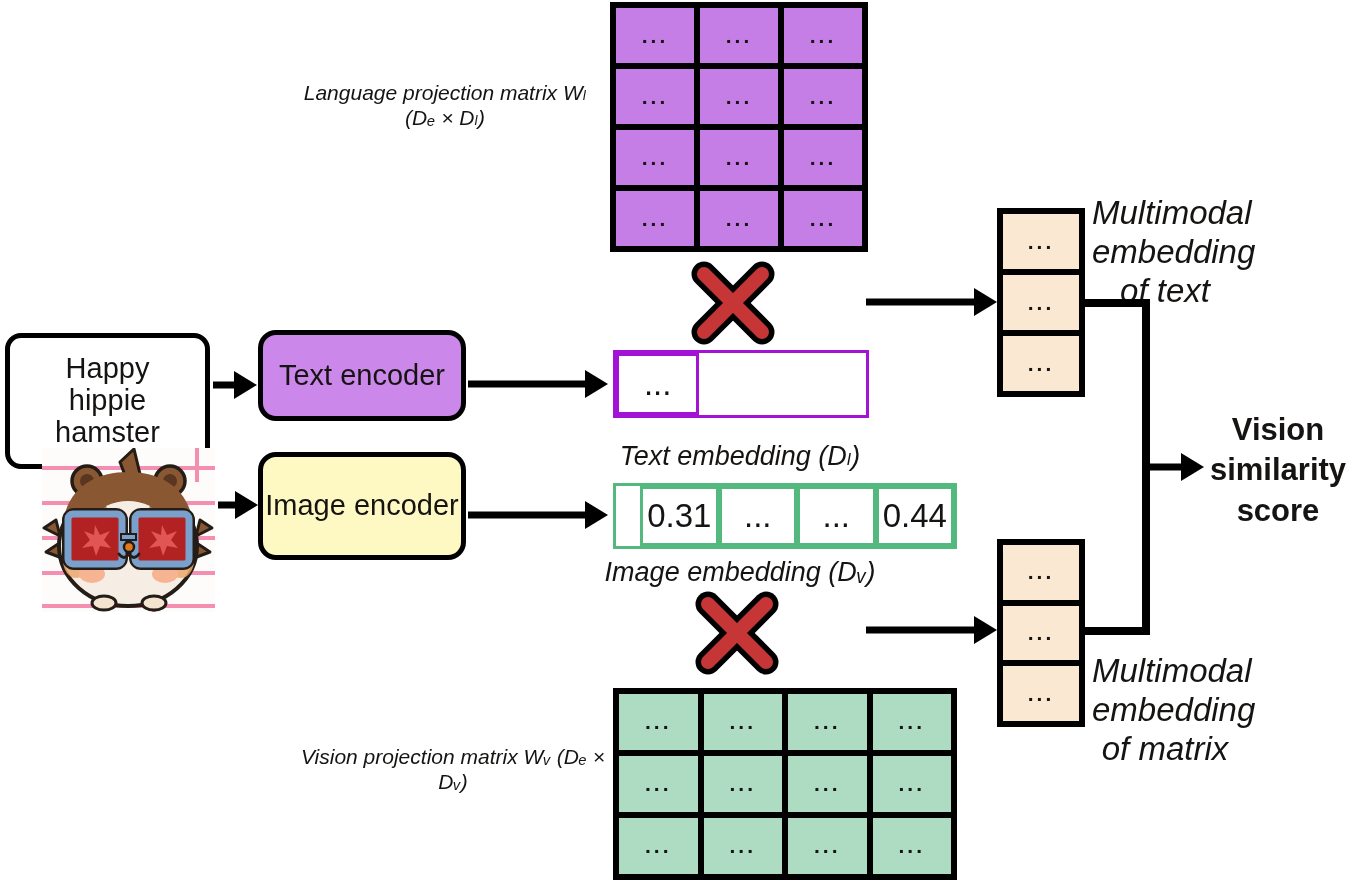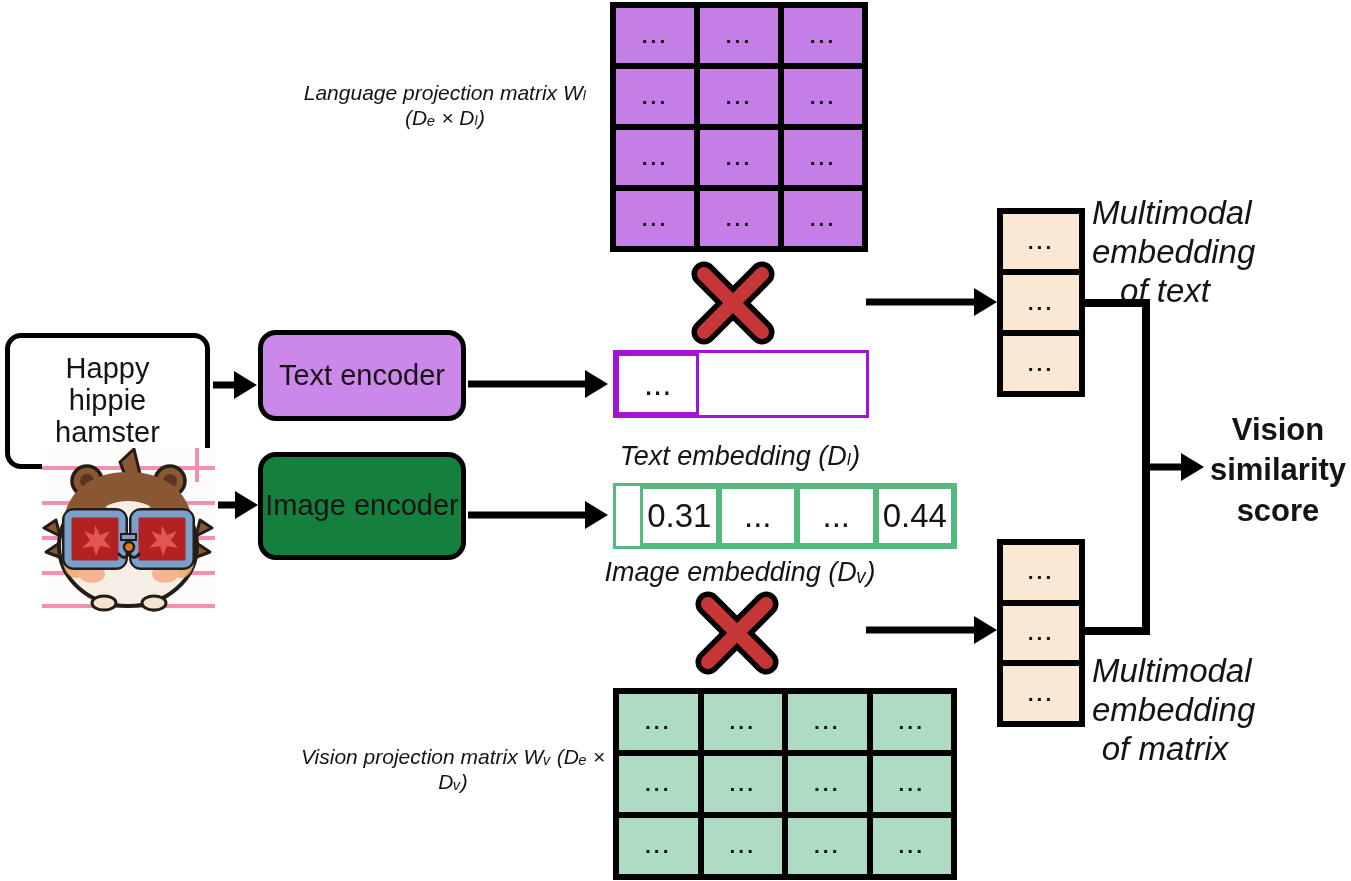--- a/index.html
+++ b/index.html
@@ -9,21 +9,21 @@
   .abs { position:absolute; }
 
   
   .node {
     position:absolute; display:flex; align-items:center; justify-content:center;
     border:5px solid #000; border-radius:18px; text-align:center;
     font-size:29px; line-height:1.1; font-weight:400;
   }
   .node.white { background:#ffffff; border-radius:16px; }
   .node.purple { background:#cb88ea; }
-  .node.green  { background:#15803d; }
+  .node.green  { background:#fef9c3; }
 
   
   .matrix {
     position:absolute; display:grid; gap:0;
     border:3px solid #000; background:#000;
   }
   .matrix .cell {
     border:3px solid #000; display:flex; align-items:center; justify-content:center;
     font-weight:700; font-size:21px; letter-spacing:3px;
   }

